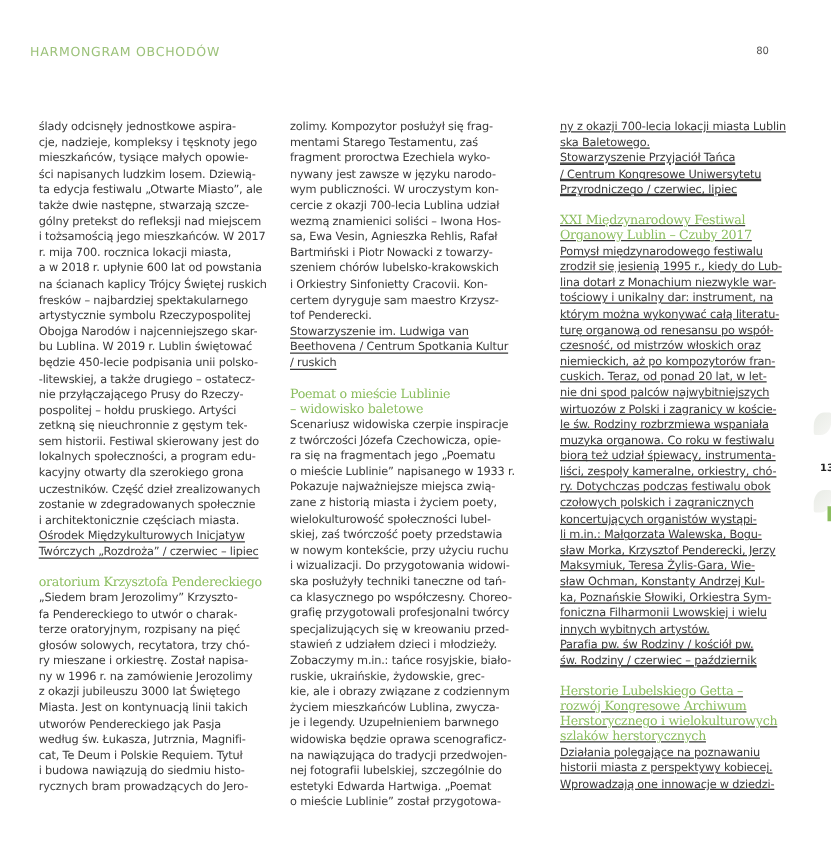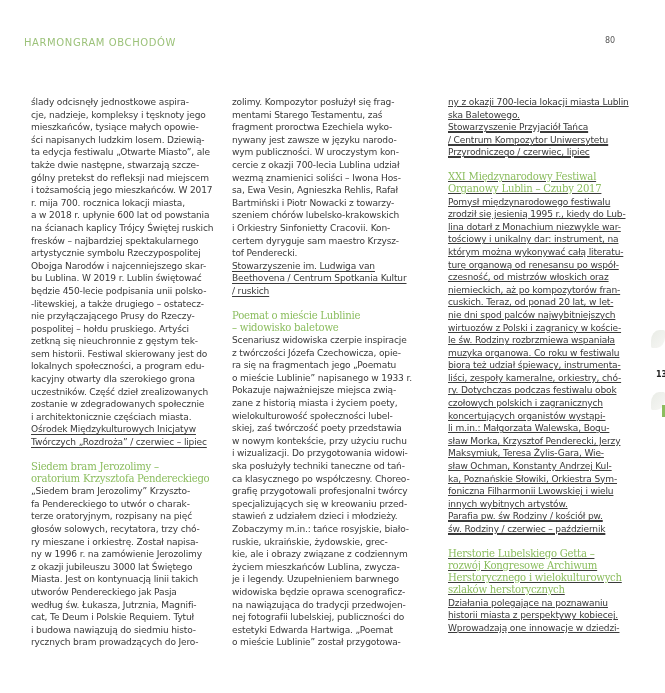--- a/index.html
+++ b/index.html
@@ -83,21 +83,20 @@
       <span class="line">uczestników. Część dzieł zrealizowanych</span>
       <span class="line">zostanie w zdegradowanych społecznie</span>
       <span class="line">i architektonicznie częściach miasta.</span>
     </div>
     <div>
       <span class="org">Ośrodek Międzykulturowych Inicjatyw</span>
       <span class="org">Twórczych „Rozdroża” / czerwiec – lipiec</span>
     </div>
     <span class="gap"></span>
     <div>
-      <span class="heading">Siedem bram Jerozolimy –</span>
       <span class="heading">oratorium Krzysztofa Pendereckiego</span>
     </div>
     <div>
       <span class="line">„Siedem bram Jerozolimy” Krzyszto-</span>
       <span class="line">fa Pendereckiego to utwór o charak-</span>
       <span class="line">terze oratoryjnym, rozpisany na pięć</span>
       <span class="line">głosów solowych, recytatora, trzy chó-</span>
       <span class="line">ry mieszane i orkiestrę. Został napisa-</span>
       <span class="line">ny w 1996 r. na zamówienie Jerozolimy</span>
       <span class="line">z okazji jubileuszu 3000 lat Świętego</span>
@@ -151,33 +150,33 @@
       <span class="line">grafię przygotowali profesjonalni twórcy</span>
       <span class="line">specjalizujących się w kreowaniu przed-</span>
       <span class="line">stawień z udziałem dzieci i młodzieży.</span>
       <span class="line">Zobaczymy m.in.: tańce rosyjskie, biało-</span>
       <span class="line">ruskie, ukraińskie, żydowskie, grec-</span>
       <span class="line">kie, ale i obrazy związane z codziennym</span>
       <span class="line">życiem mieszkańców Lublina, zwycza-</span>
       <span class="line">je i legendy. Uzupełnieniem barwnego</span>
       <span class="line">widowiska będzie oprawa scenograficz-</span>
       <span class="line">na nawiązująca do tradycji przedwojen-</span>
-      <span class="line">nej fotografii lubelskiej, publiczności do</span>
+      <span class="line">nej fotografii lubelskiej, szczególnie do</span>
       <span class="line">estetyki Edwarda Hartwiga. „Poemat</span>
       <span class="line">o mieście Lublinie” został przygotowa-</span>
     </div>
   </div>
 <div class="col col3">
     <div>
       <span class="line">ny z okazji 700-lecia lokacji miasta Lublin</span>
       <span class="line">ska Baletowego.</span>
     </div>
     <div>
       <span class="org">Stowarzyszenie Przyjaciół Tańca</span>
-      <span class="org">/ Centrum Kompozytor Uniwersytetu</span>
+      <span class="org">/ Centrum Kongresowe Uniwersytetu</span>
       <span class="org">Przyrodniczego / czerwiec, lipiec</span>
     </div>
     <span class="gap"></span>
     <div>
       <span class="heading">XXI Międzynarodowy Festiwal</span>
       <span class="heading">Organowy Lublin – Czuby 2017</span>
     </div>
     <div>
       <span class="line">Pomysł międzynarodowego festiwalu</span>
       <span class="line">zrodził się jesienią 1995 r., kiedy do Lub-</span>

